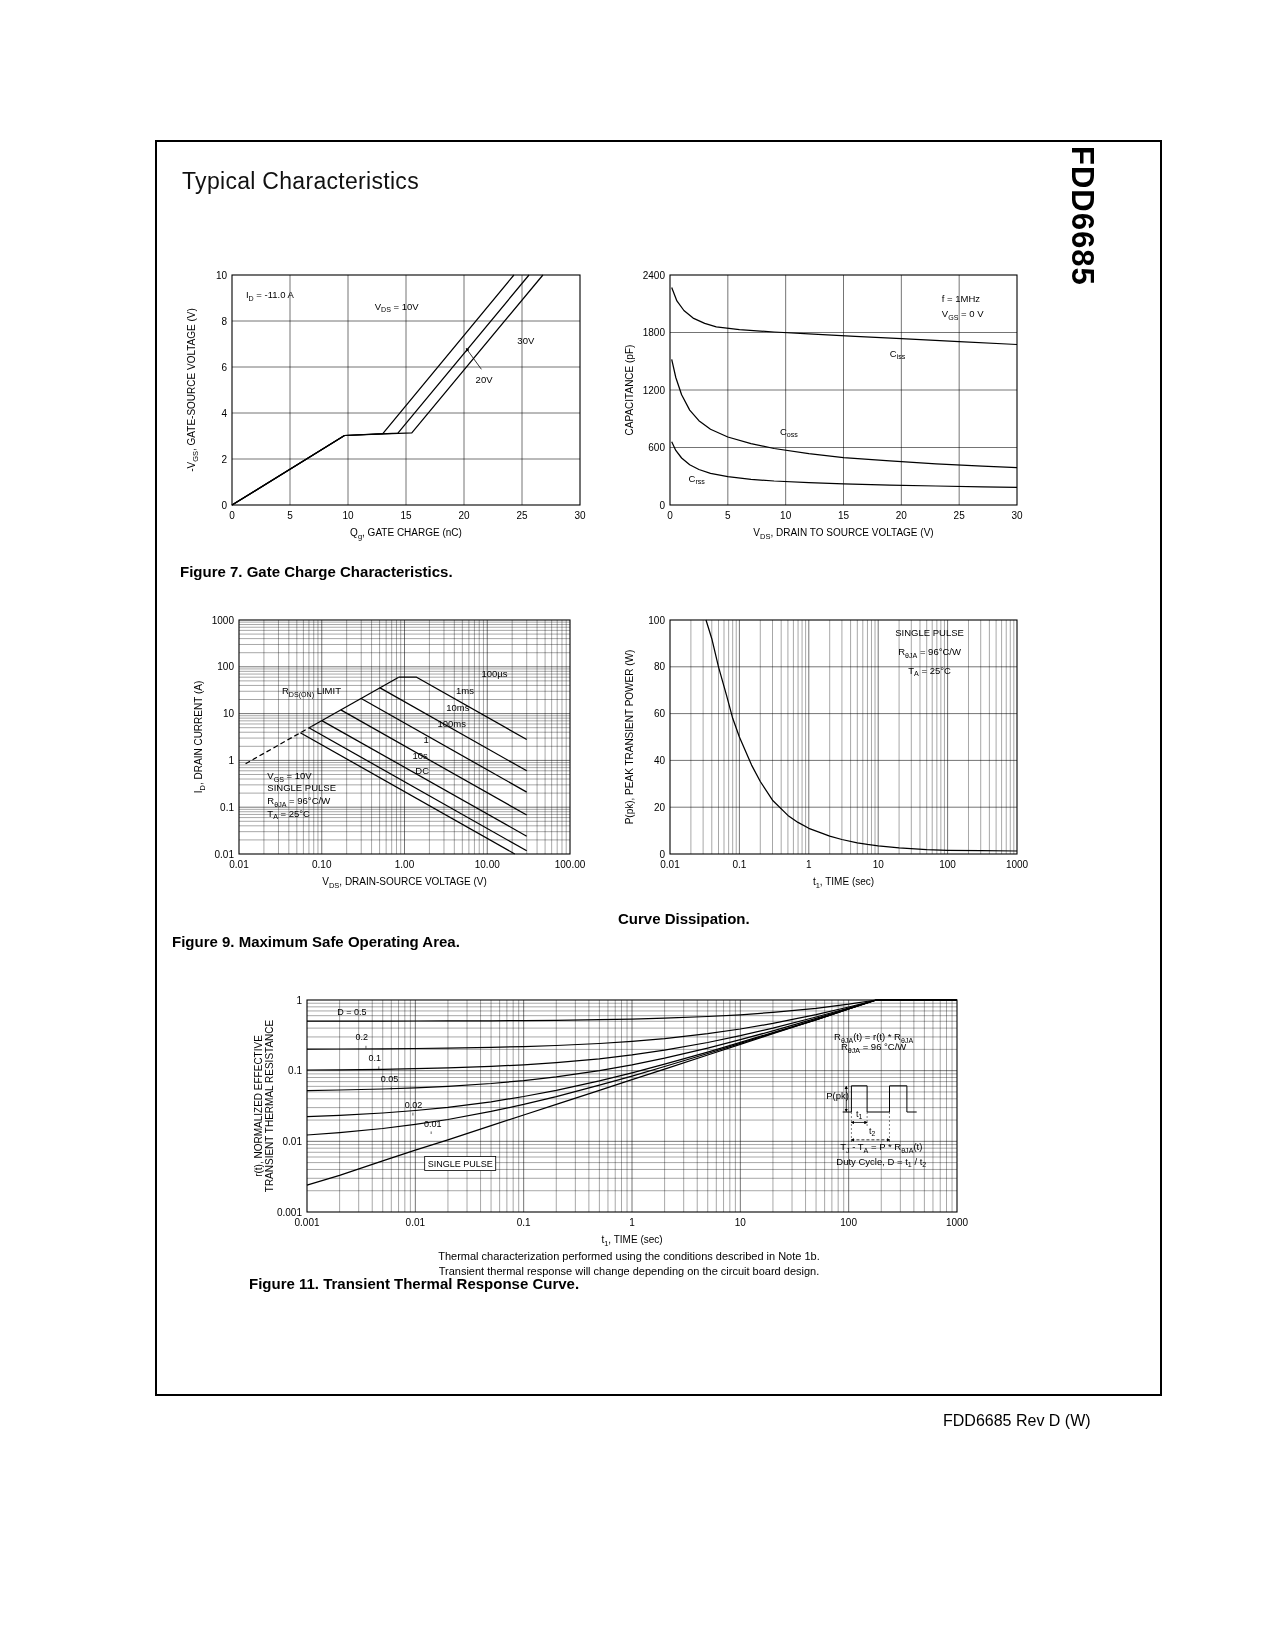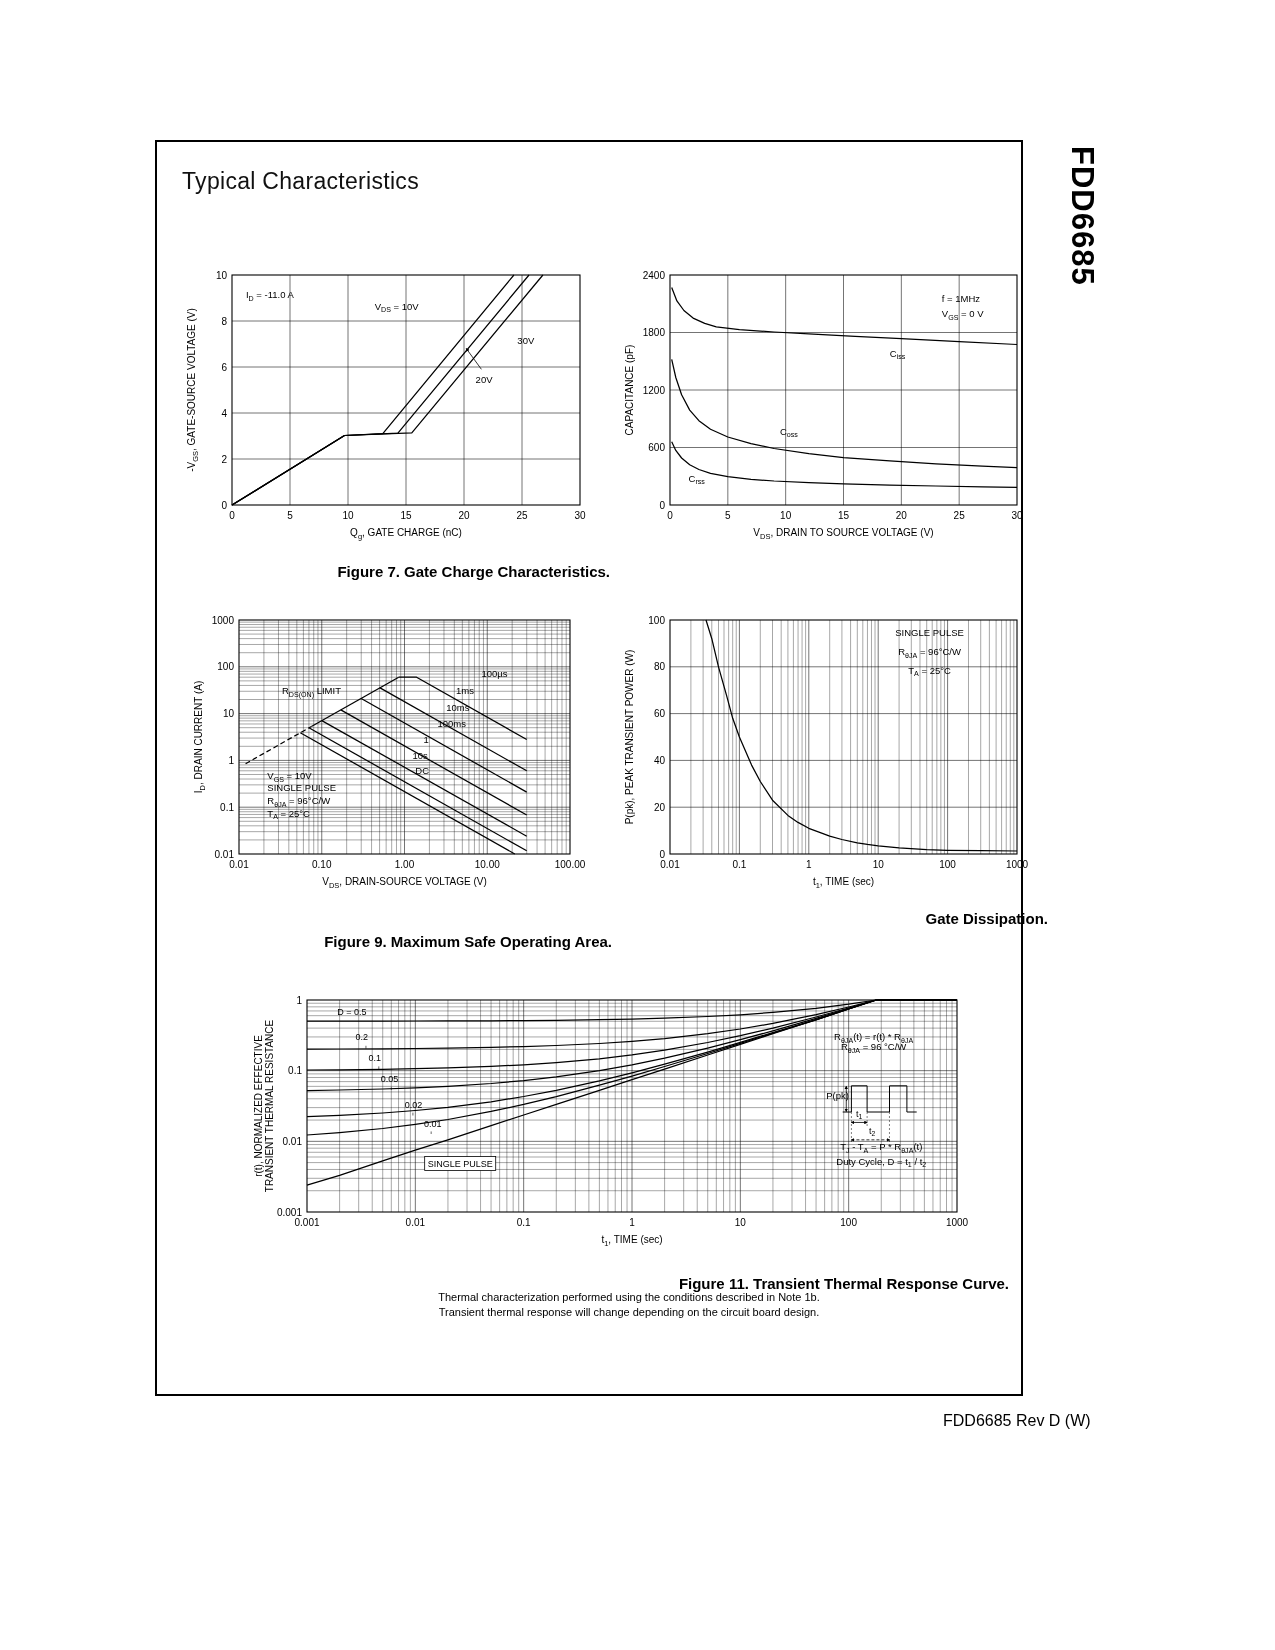--- a/index.html
+++ b/index.html
@@ -1,34 +1,34 @@
 <!DOCTYPE html>
 <html><head>
 <meta charset="utf-8">
 <style>
   *{margin:0;padding:0;box-sizing:border-box}
   html,body{background:#fff}
   body{width:1275px;height:1650px;position:relative;font-family:"Liberation Sans",sans-serif;color:#000;overflow:hidden}
-  .content-box{position:absolute;left:155px;top:140px;width:868px;height:1256px;border:2px solid #000;background:#fff}
+  .content-box{position:absolute;left:155px;top:140px;width:1007px;height:1256px;border:2px solid #000;background:#fff}
   .page-title{position:absolute;left:25px;top:26px;font-size:23px;color:#111;letter-spacing:.3px}
   .part-number{position:absolute;left:1064px;top:146px;writing-mode:vertical-rl;text-orientation:mixed;font-size:31px;font-weight:600;letter-spacing:1px}
   .footer{position:absolute;left:943px;top:1412px;font-size:16px}
   .chart{position:absolute}
   #c-fig7{left:23px;top:121px;width:430px;height:300px}
   #c-fig8{left:461px;top:121px;width:430px;height:300px}
   #c-fig9{left:30px;top:466px;width:420px;height:310px}
   #c-fig10{left:461px;top:466px;width:430px;height:310px}
   #c-fig11{left:92px;top:846px;width:760px;height:290px}
-  .caption{position:absolute;text-align:right;font-size:15px;font-weight:bold;color:#000;line-height:24px}
+  .caption{position:absolute;text-align:left;font-size:15px;font-weight:bold;color:#000;line-height:24px}
   #cap-fig7{left:23px;top:418px;width:430px}
   #cap-fig8{left:461px;top:418px;width:430px}
   #cap-fig9{left:15px;top:788px;width:440px}
   #cap-fig10{left:461px;top:765px;width:430px}
   #cap-fig11{left:92px;top:1130px;width:760px}
-  .fig-notes{position:absolute;left:92px;top:1148px;width:760px;text-align:center;font-size:11px;line-height:15px;color:#000}
+  .fig-notes{position:absolute;left:92px;top:1107px;width:760px;text-align:center;font-size:11px;line-height:15px;color:#000}
   svg text{fill:#000}
 </style>
 </head>
 <body>
 
 <div class="content-box">
   <div class="page-title">Typical Characteristics</div>
 
   <div class="chart" id="c-fig7"><svg width="430" height="300">
         <defs>
@@ -435,21 +435,21 @@
         <text x="632.2782495302646" y="162.16233738698654" text-anchor="middle" font-size="9.5" font-family="&quot;Liberation Sans&quot;,sans-serif"><tspan>T</tspan><tspan font-size="7.1" dy="2.5">J</tspan><tspan dy="-2.5"> - T</tspan><tspan font-size="7.1" dy="2.5">A</tspan><tspan dy="-2.5"> = P * R</tspan><tspan font-size="7.1" dy="2.5">θJA</tspan><tspan dy="-2.5">(t)</tspan></text>
         <text x="632.2782495302646" y="176.50508470587596" text-anchor="middle" font-size="9.5" font-family="&quot;Liberation Sans&quot;,sans-serif"><tspan>Duty Cycle, D = t</tspan><tspan font-size="7.1" dy="2.5">1</tspan><tspan dy="-2.5"> / t</tspan><tspan font-size="7.1" dy="2.5">2</tspan></text>
         <text x="383" y="255" text-anchor="middle" font-size="10" font-family="&quot;Liberation Sans&quot;,sans-serif"><tspan>t</tspan><tspan font-size="7.5" dy="2.6">1</tspan><tspan dy="-2.6">, TIME (sec)</tspan></text>
         <text x="0" y="0" text-anchor="middle" font-size="10" font-family="&quot;Liberation Sans&quot;,sans-serif" transform="translate(13,118) rotate(-90)"><tspan>r(t), NORMALIZED EFFECTIVE</tspan></text>
         <text x="0" y="0" text-anchor="middle" font-size="10" font-family="&quot;Liberation Sans&quot;,sans-serif" transform="translate(24,118) rotate(-90)"><tspan>TRANSIENT THERMAL RESISTANCE</tspan></text>
       </svg></div>
 
   <div class="caption" id="cap-fig7">Figure 7. Gate Charge Characteristics.</div>
   <div class="caption" id="cap-fig9">Figure 9. Maximum Safe Operating Area.</div>
   <div class="caption" id="cap-fig10">
-    <div>Gate Dissipation.</div>
+    <div>Curve Dissipation.</div>
   </div>
   <div class="caption" id="cap-fig11">Figure 11. Transient Thermal Response Curve.</div>
   <div class="fig-notes">
     <div>Thermal characterization performed using the conditions described in Note 1b.</div>
     <div>Transient thermal response will change depending on the circuit board design.</div>
   </div>
 </div>
 
 <div class="part-number">FDD6685</div>
 <div class="footer">FDD6685 Rev D (W)</div>

